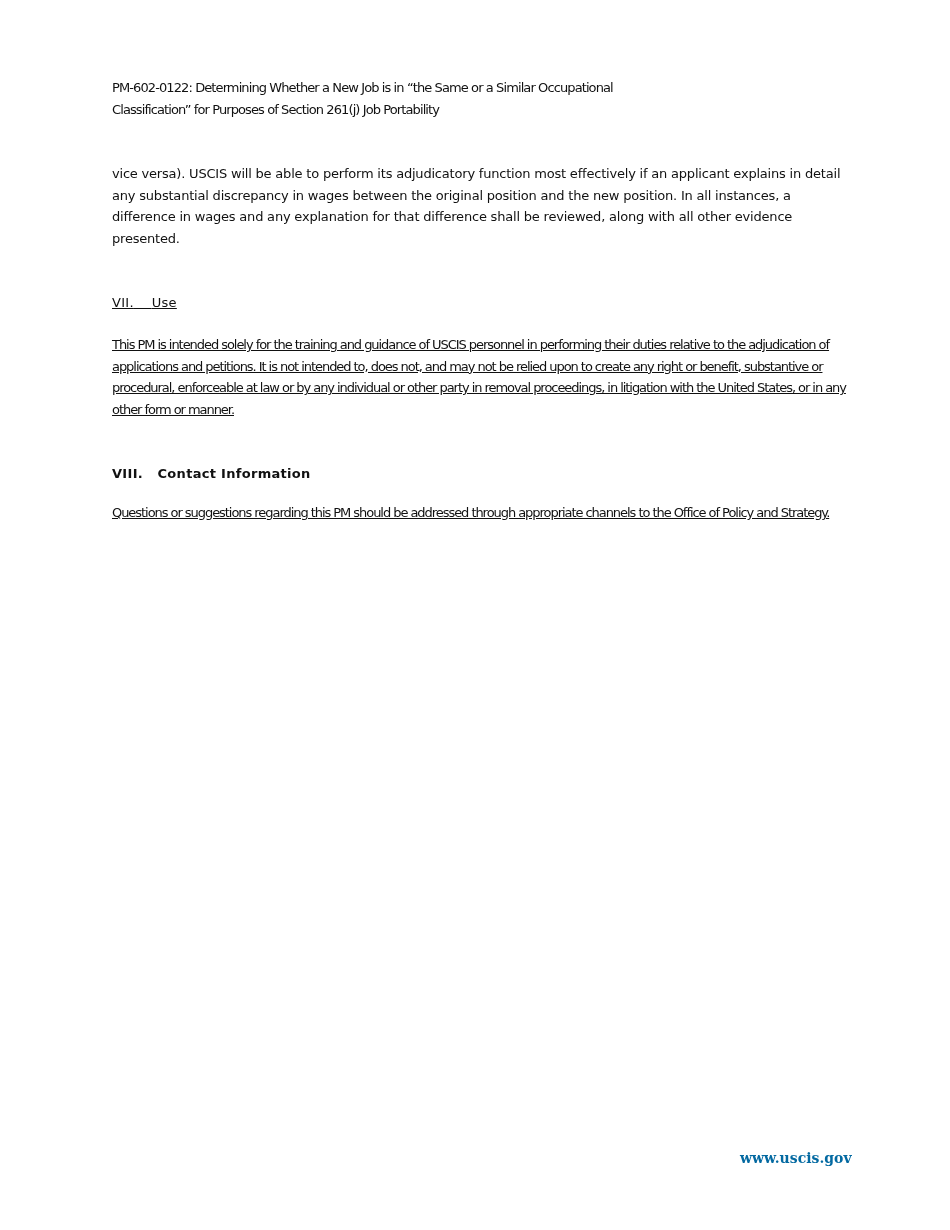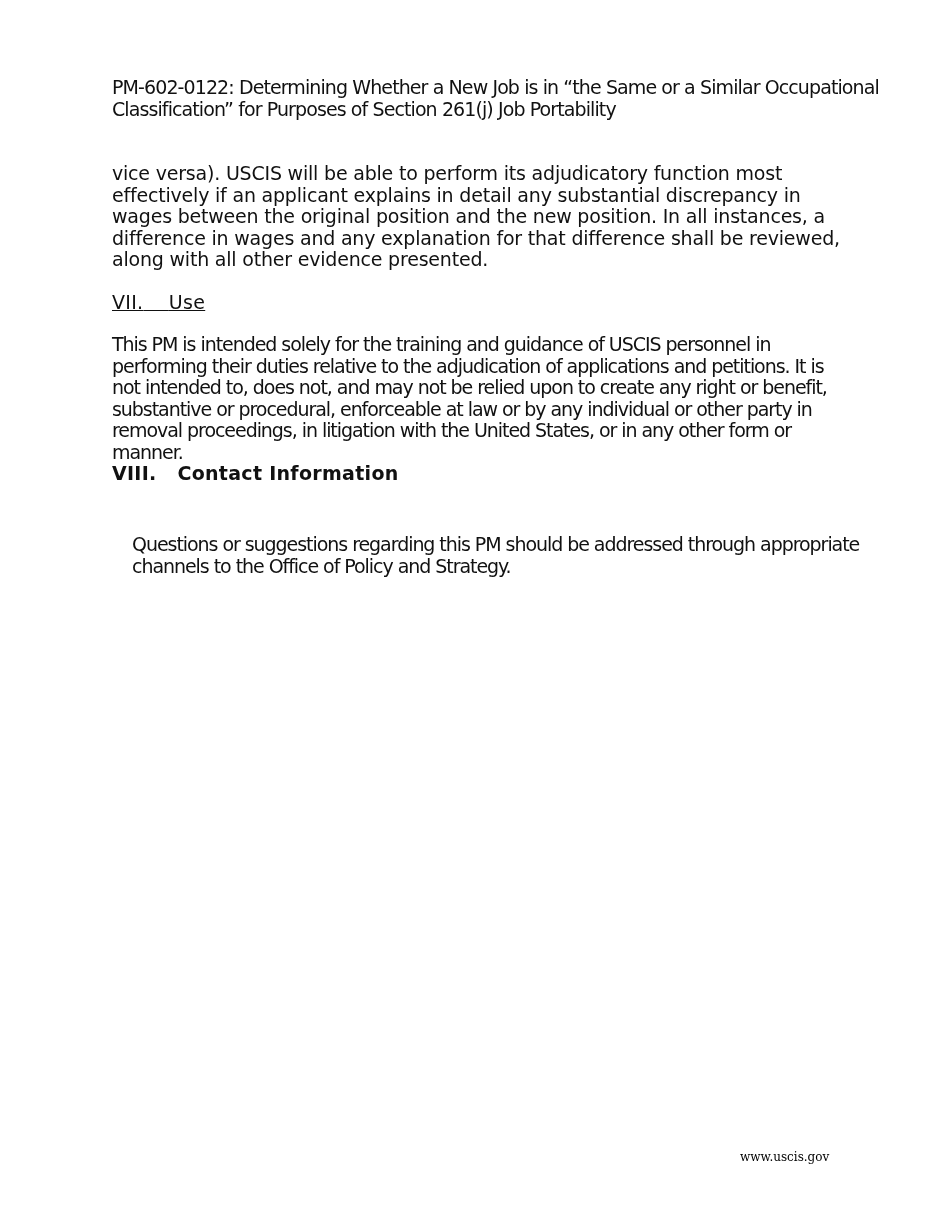--- a/index.html
+++ b/index.html
@@ -1,41 +1,41 @@
 <!DOCTYPE html>
 <html><head>
   <meta charset="utf-8">
   <style>
     html, body { margin: 0; padding: 0; background: #ffffff; }
     body { width: 950px; height: 1230px; position: relative; overflow: hidden; }
     .page { position: absolute; left: 0; top: 0; width: 950px; height: 1230px; background: #ffffff; color: #111111; }
-    .text { font-family: "DejaVu Sans", sans-serif; font-size: 19px; letter-spacing: -0.9px; line-height: 21.6px; }
+    .text { font-family: "DejaVu Sans", sans-serif; font-size: 13px; letter-spacing: -0.9px; line-height: 21.6px; }
     .header { position: absolute; left: 112px; top: 77px; width: 740px; }
     .header div { white-space: nowrap; }
     .block { position: absolute; left: 112px; width: 740px; }
     .para-spaced { letter-spacing: -0.2px; word-spacing: 0px; }
-    .para-tight { letter-spacing: -1.05px; }
+    .para-tight { letter-spacing: -1.05px; text-decoration: underline; }
     .heading { white-space: pre; letter-spacing: 0.3px; }
-    .footer-url { position: absolute; left: 740px; top: 1150px; font-family: "DejaVu Serif", serif; font-weight: normal; font-size: 12px; color: #000000; letter-spacing: 0px; }
+    .footer-url { position: absolute; left: 740px; top: 1150px; font-family: "DejaVu Serif", serif; font-weight: bold; font-size: 14px; color: #0369a1; letter-spacing: 0px; }
   </style>
 </head>
 <body>
 
 <div class="page">
 
   <div class="header text">
     <div>PM-602-0122: Determining Whether a New Job is in “the Same or a Similar Occupational</div>
     <div>Classification” for Purposes of Section 261(j) Job Portability</div>
   </div>
 
   <div class="block text para-spaced" style="top:163px;">vice versa).  USCIS will be able to perform its adjudicatory function most effectively if an applicant explains in detail any substantial discrepancy in wages between the original position and the new position.  In all instances, a difference in wages and any explanation for that difference shall be reviewed, along with all other evidence presented.</div>
 
   <div class="block text heading" style="top:292px;text-decoration:underline;"><span>VII.</span><span>    </span><span>Use</span></div>
 
   <div class="block text para-tight" style="top:334px;">This PM is intended solely for the training and guidance of USCIS personnel in performing their duties relative to the adjudication of applications and petitions.  It is not intended to, does not, and may not be relied upon to create any right or benefit, substantive or procedural, enforceable at law or by any individual or other party in removal proceedings, in litigation with the United States, or in any other form or manner.</div>
 
   <div class="block text heading" style="top:463px;font-weight:bold;"><span>VIII.</span><span>   </span><span>Contact Information</span></div>
 
-  <div class="block text para-tight" style="top:534px;margin-left:20px;">Questions or suggestions regarding this PM should be addressed through appropriate channels to the Office of Policy and Strategy.</div>
+  <div class="block text para-tight" style="top:502px;">Questions or suggestions regarding this PM should be addressed through appropriate channels to the Office of Policy and Strategy.</div>
 
   <a class="footer-url">www.uscis.gov</a>
 
 </div>
 
 </body></html>

